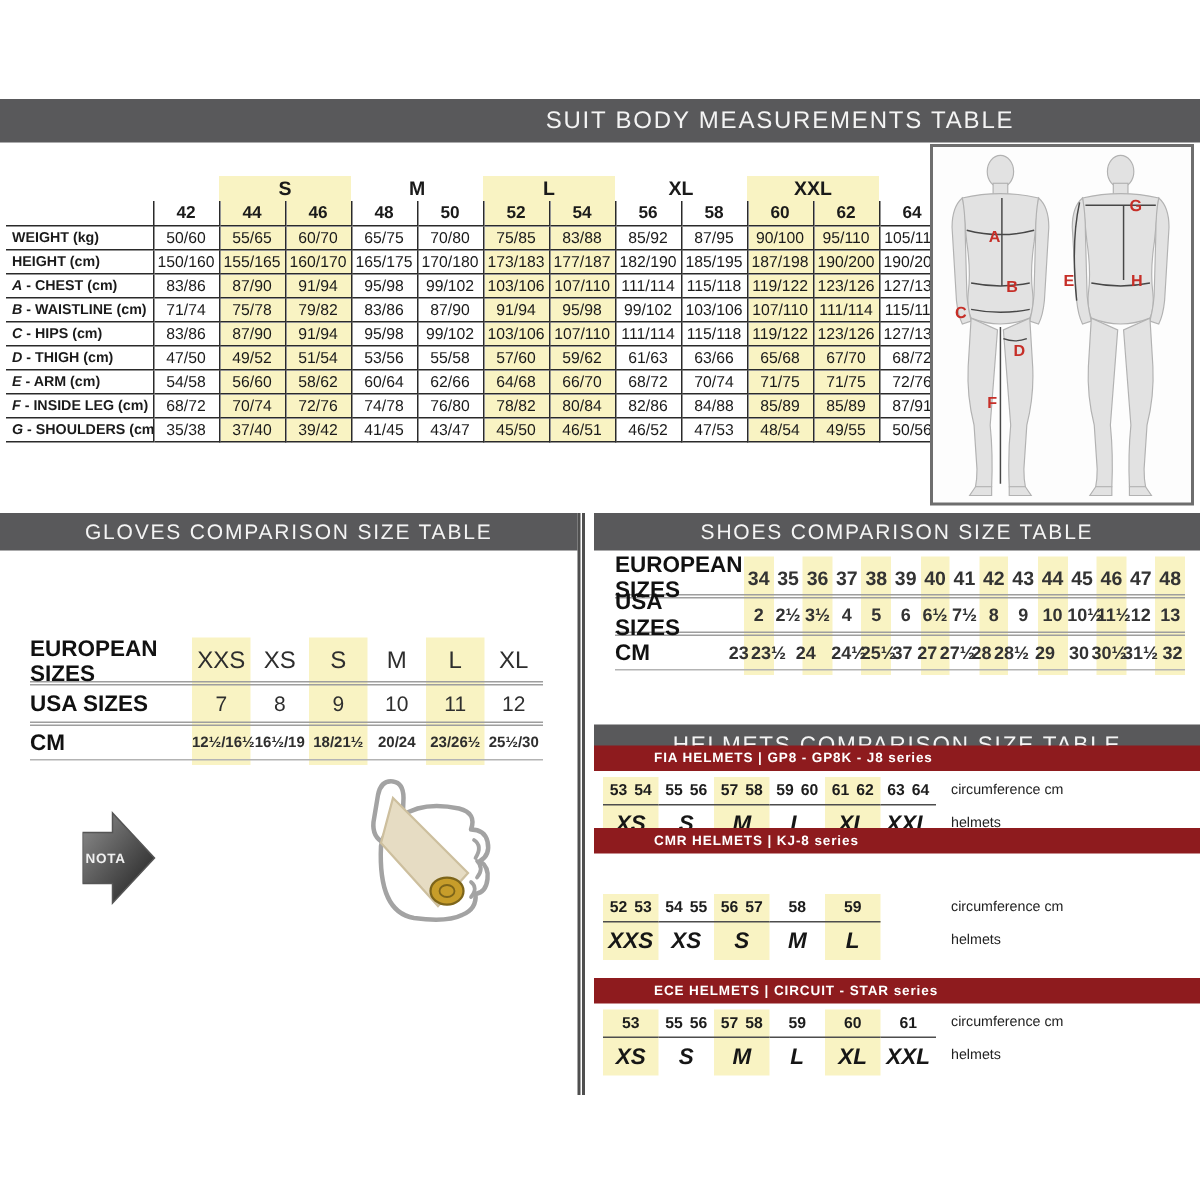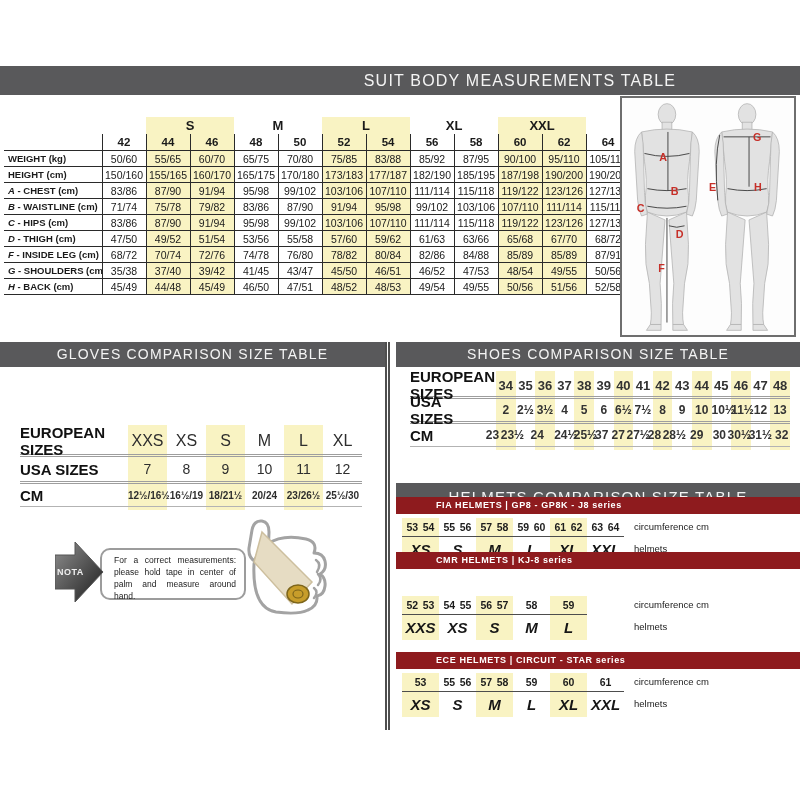--- a/index.html
+++ b/index.html
@@ -207,20 +207,35 @@
             <td class="val">55/58</td>
             <td class="val hl">57/60</td>
             <td class="val hl">59/62</td>
             <td class="val">61/63</td>
             <td class="val">63/66</td>
             <td class="val hl">65/68</td>
             <td class="val hl">67/70</td>
             <td class="val">68/72</td>
           </tr>
           <tr>
+            <td class="rowlabel"><i>E</i> - ARM (cm)</td>
+            <td class="val">54/58</td>
+            <td class="val hl">56/60</td>
+            <td class="val hl">58/62</td>
+            <td class="val">60/64</td>
+            <td class="val">62/66</td>
+            <td class="val hl">64/68</td>
+            <td class="val hl">66/70</td>
+            <td class="val">68/72</td>
+            <td class="val">70/74</td>
+            <td class="val hl">71/75</td>
+            <td class="val hl">71/75</td>
+            <td class="val">72/76</td>
+          </tr>
+          <tr>
             <td class="rowlabel"><i>F</i> - INSIDE LEG (cm)</td>
             <td class="val">68/72</td>
             <td class="val hl">70/74</td>
             <td class="val hl">72/76</td>
             <td class="val">74/78</td>
             <td class="val">76/80</td>
             <td class="val hl">78/82</td>
             <td class="val hl">80/84</td>
             <td class="val">82/86</td>
             <td class="val">84/88</td>
@@ -235,35 +250,20 @@
             <td class="val hl">39/42</td>
             <td class="val">41/45</td>
             <td class="val">43/47</td>
             <td class="val hl">45/50</td>
             <td class="val hl">46/51</td>
             <td class="val">46/52</td>
             <td class="val">47/53</td>
             <td class="val hl">48/54</td>
             <td class="val hl">49/55</td>
             <td class="val">50/56</td>
-          </tr>
-          <tr>
-            <td class="rowlabel"><i>H</i> - BACK (cm)</td>
-            <td class="val">45/49</td>
-            <td class="val hl">44/48</td>
-            <td class="val hl">45/49</td>
-            <td class="val">46/50</td>
-            <td class="val">47/51</td>
-            <td class="val hl">48/52</td>
-            <td class="val hl">48/53</td>
-            <td class="val">49/54</td>
-            <td class="val">49/55</td>
-            <td class="val hl">50/56</td>
-            <td class="val hl">51/56</td>
-            <td class="val">52/58</td>
           </tr>
         </tbody>
       </table>
     </div>
 
   <div id="mannequin-box">
     <svg viewBox="0 0 176 241" width="172" height="237">
 
       <g transform="translate(46,4)">
         <g class="bodyfill">
@@ -425,23 +425,20 @@
   <svg id="note-arrow" width="50" height="64" viewBox="0 0 50 64">
     <defs>
       <linearGradient id="arrgrad" x1="0" y1="0" x2="1" y2="1">
         <stop offset="0" stop-color="#8f8f8f"></stop>
           <stop offset="1" stop-color="#1c1c1c"></stop>
       </linearGradient>
     </defs>
     <polygon points="0,15 20,15 20,2 48,32 20,62 20,49 0,49" fill="url(#arrgrad)" stroke="#555" stroke-width="1"></polygon>
     <text x="2" y="35" font-size="9" font-weight="bold" fill="#f0f0f0" letter-spacing="0.5">NOTA</text>
   </svg>
-  <div id="note-box">
-    <span>For a correct measurements: please hold tape in center of palm and measure around hand.</span>
-  </div>
   <svg id="hand-icon" width="105" height="110" viewBox="0 0 105 110">
     <path d="M 24,50 Q 16,46 17,36 L 20,18 Q 22,8 30,9 Q 37,10 37,20 L 36,46 Z" fill="#ffffff" stroke="#a3a3a3" stroke-width="3" stroke-linejoin="round"></path>
     <path d="M 22,52 Q 20,96 44,100 Q 66,103 76,98 Q 86,94 85,84 Q 92,83 93,74 Q 94,66 88,62 Q 95,58 93,49 Q 91,41 82,41 Q 86,30 74,27 Q 50,22 36,32 Q 24,40 22,52 Z" fill="#ffffff" stroke="#a3a3a3" stroke-width="3" stroke-linejoin="round"></path>
     <path d="M 30,20 L 80,70 L 60,92 L 22,50 Z" fill="#e6dcc3" stroke="#cdbf9e" stroke-width="1.5"></path>
     <ellipse cx="66" cy="82" rx="11" ry="9" fill="#c79d2a" stroke="#7d651a" stroke-width="1.5"></ellipse>
     <ellipse cx="66" cy="82" rx="5" ry="4" fill="none" stroke="#7d651a" stroke-width="1.2"></ellipse>
     <path d="M 84,48 q 6,4 1,12 M 86,62 q 5,5 0,11 M 82,76 q 5,4 0,10" stroke="#a3a3a3" stroke-width="2.5" fill="none" stroke-linecap="round"></path>
   </svg>
 
   <div id="helmets-bar" class="graybar">

